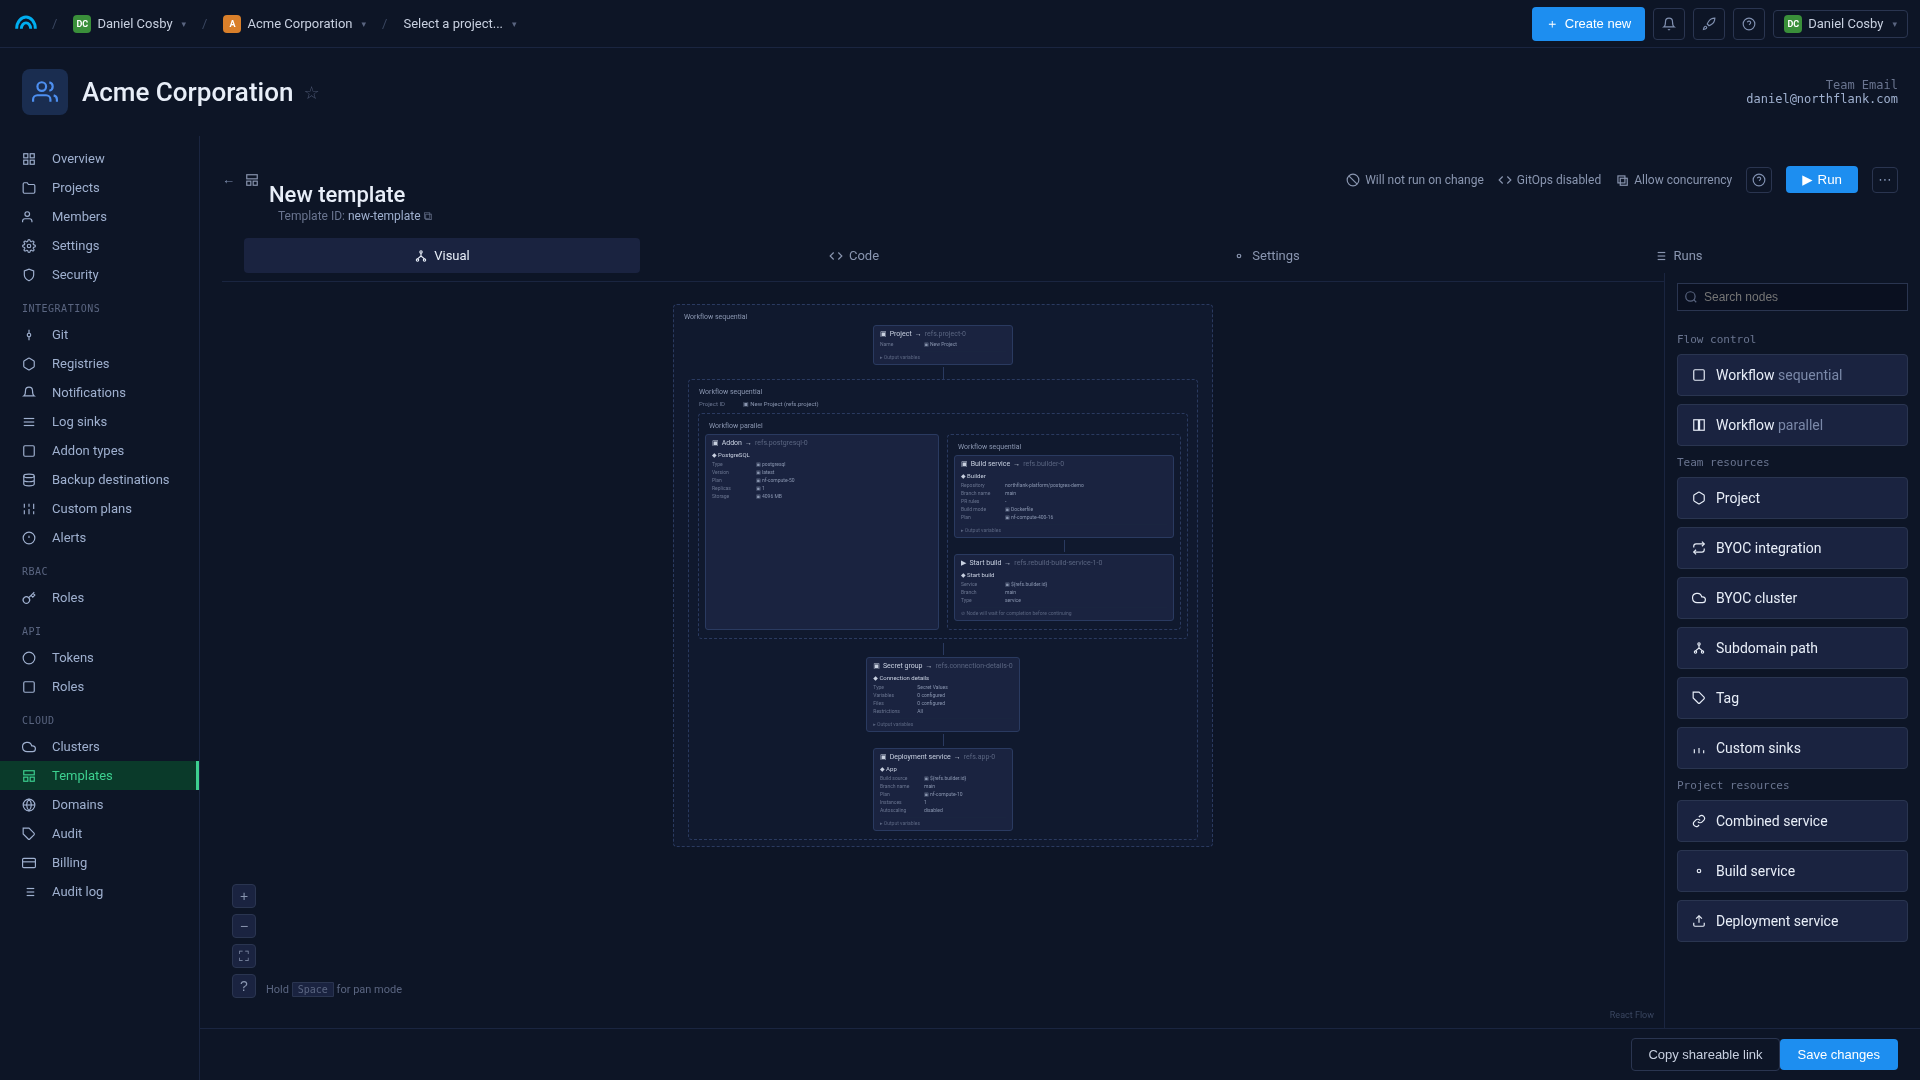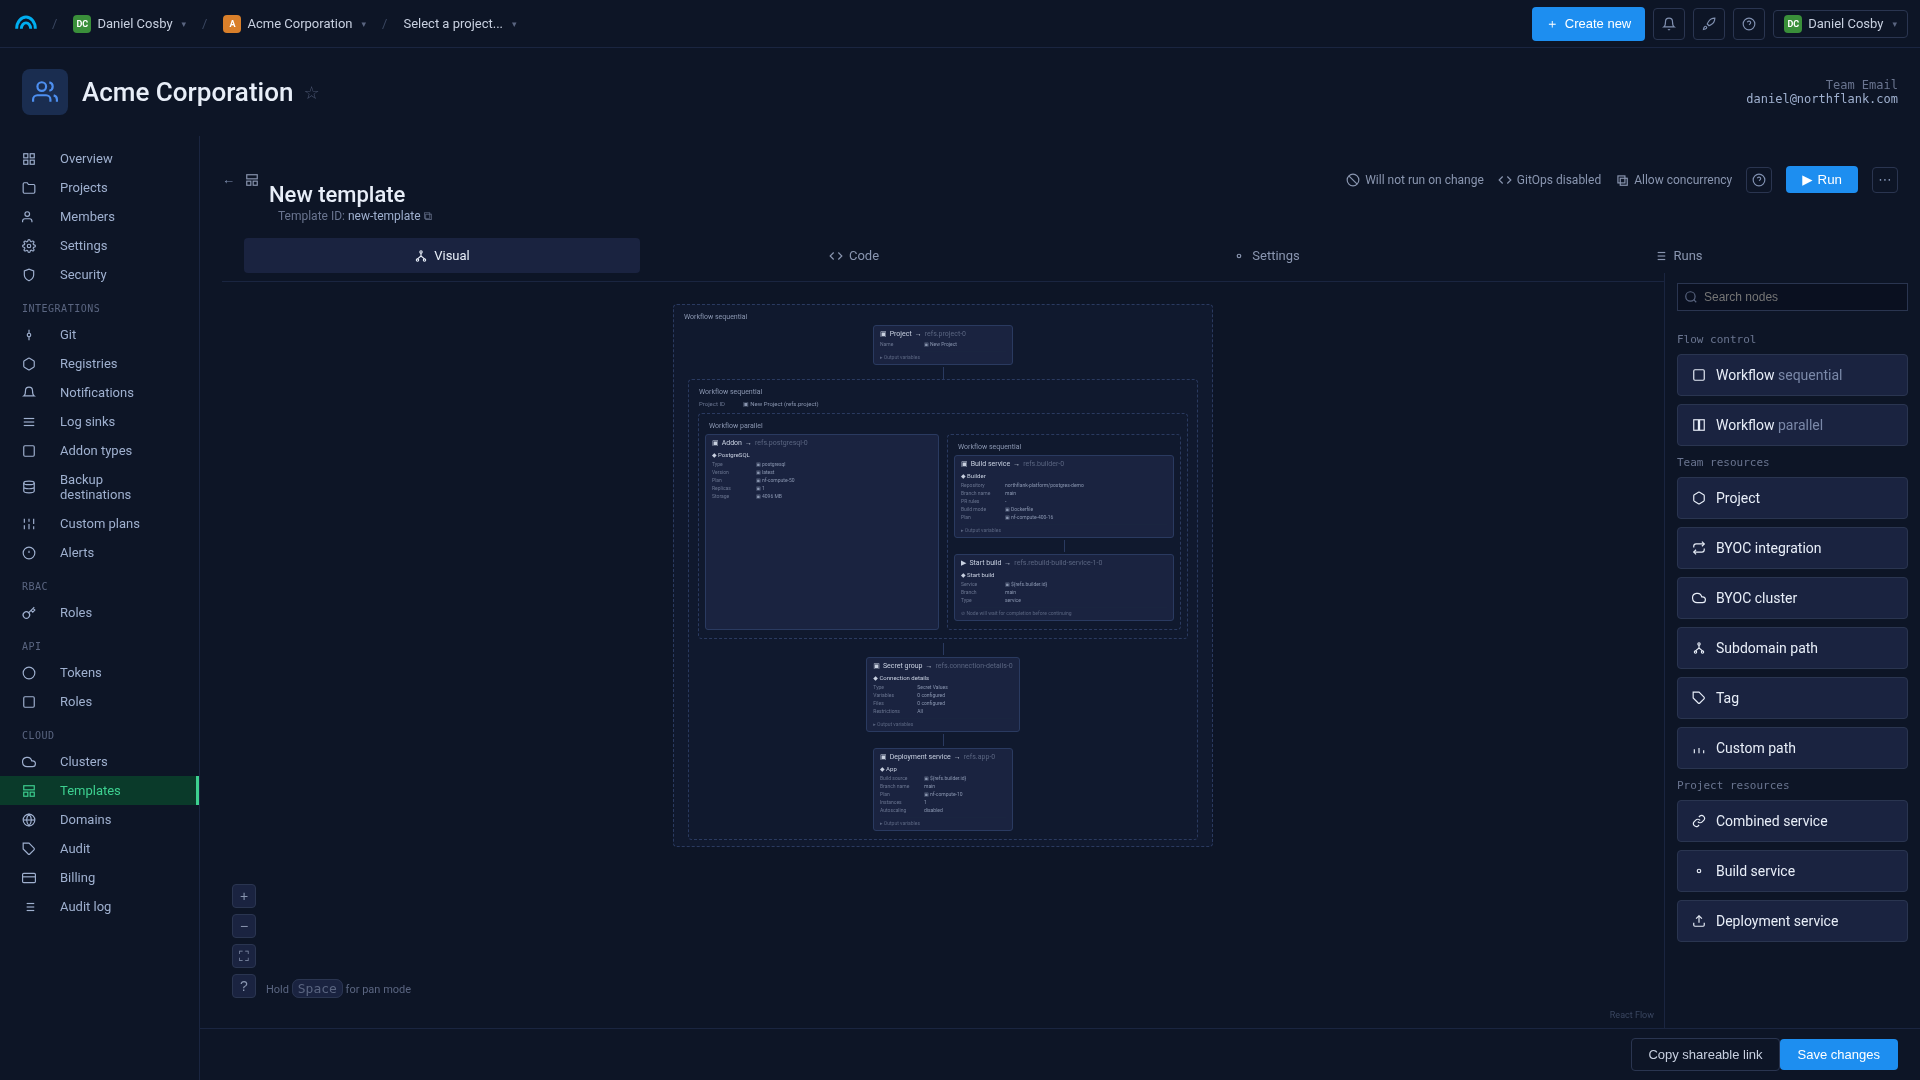--- a/index.html
+++ b/index.html
@@ -31,21 +31,21 @@
 
 .orgbar { height: 88px; display: flex; align-items: center; padding: 0 22px; }
 .org-icon { width: 46px; height: 46px; background: #1a2d50; border-radius: 8px; display: flex; align-items: center; justify-content: center; margin-right: 14px; color: #4d8ff0; }
 .org-title { font-size: 26px; font-weight: 500; color: #e8eef8; }
 .star { color: #4a5570; margin-left: 10px; font-size: 18px; }
 .org-right { margin-left: auto; text-align: right; font-family: "SF Mono", Monaco, monospace; font-size: 12px; color: #6a7590; }
 .org-right .email { color: #9fb0cf; }
 
 .main-area { display: flex; height: calc(1080px - 48px - 88px); }
 .sidebar { width: 200px; border-right: 1px solid #1a2540; overflow-y: auto; padding: 8px 0; }
-.side-item { display: flex; align-items: center; gap: 24px; padding: 7px 22px; color: #9fb0cf; cursor: pointer; font-size: 13px; }
+.side-item { display: flex; align-items: center; gap: 16px; padding: 7px 22px; color: #9fb0cf; cursor: pointer; font-size: 13px; }
 .side-item.active { background: #0a3a2a; color: #3dd090; border-right: 3px solid #3dd090; }
 .side-heading { padding: 14px 22px 6px; font-size: 10px; letter-spacing: 0.5px; color: #5a6580; text-transform: uppercase; font-family: "SF Mono", Monaco, monospace; }
 .side-icon { width: 14px; height: 14px; flex-shrink: 0; }
 
 .content { flex: 1; display: flex; flex-direction: column; }
 .content-header { padding: 16px 22px 0; }
 .title-row { display: flex; align-items: center; gap: 10px; }
 .back-btn { color: #8090b0; cursor: pointer; }
 .page-title { font-size: 22px; font-weight: 500; color: #e8eef8; margin-top: 30px; }
 .template-id-row { font-size: 12px; color: #6a7590; margin-top: 2px; padding-left: 56px; margin-bottom: 15px; }
@@ -56,21 +56,21 @@
 
 .tabs { display: flex; padding: 0 22px; gap: 16px; }
 .tab { flex: 1; text-align: center; padding: 10px 0; color: #8a96b0; cursor: pointer; display: flex; align-items: center; justify-content: center; gap: 6px; font-size: 13px; }
 .tab.active { background: #1a2340; color: #e8eef8; border-radius: 4px; }
 
 .workspace { flex: 1; position: relative; display: flex; }
 .canvas { flex: 1; position: relative; background: #0d1526; overflow: hidden; border-top: 1px solid #1a2540; margin: 8px 0 0 22px; }
 .canvas-controls { position: absolute; left: 10px; bottom: 30px; display: flex; flex-direction: column; gap: 6px; }
 .canvas-ctrl-btn { width: 24px; height: 24px; background: #1a2340; border: 1px solid #2a3550; border-radius: 4px; color: #8a96b0; display: flex; align-items: center; justify-content: center; cursor: pointer; font-size: 14px; }
 .pan-hint { position: absolute; left: 44px; bottom: 32px; font-size: 11px; color: #5a6580; }
-.pan-hint kbd { background: #1a2340; border: 1px solid #2a3550; padding: 1px 5px; border-radius: 7px; font-size: 13px; }
+.pan-hint kbd { background: #1a2340; border: 1px solid #2a3550; padding: 1px 5px; border-radius: 1px; font-size: 10px; }
 .reactflow-attr { position: absolute; right: 10px; bottom: 8px; font-size: 9px; color: #3a4660; padding-left: 16px; }
 
 .diagram { position: absolute; left: 50%; top: 20px; transform: translateX(-50%); display: flex; flex-direction: column; align-items: center; }
 .wf-box { border: 1px dashed #2a3a60; border-radius: 4px; padding: 6px; background: #10192e; margin: 2px 0; }
 .wf-title { font-size: 7px; color: #8a96b0; padding: 2px 4px; display: flex; align-items: center; gap: 3px; }
 .wf-node { background: #1a2340; border: 1px solid #2a3a60; border-radius: 3px; padding: 4px 6px; font-size: 6px; color: #9fb0cf; min-width: 140px; margin: 2px 0; }
 .wf-node-header { font-size: 7px; color: #c8d0e0; display: flex; align-items: center; gap: 3px; margin-bottom: 2px; }
 .wf-row { display: flex; gap: 8px; }
 .wf-field { display: flex; font-size: 5px; color: #6a7590; padding: 1px 0; }
 .wf-field .lbl { width: 44px; }
@@ -663,21 +663,21 @@
               <path d="M20.6 13.4l-7.2 7.2a2 2 0 0 1-2.8 0L2 12V2h10l8.6 8.6a2 2 0 0 1 0 2.8z"></path>
             </svg>
             <span>Tag</span>
           </div>
         <div class="node-item">
             <svg class="ico" viewBox="0 0 24 24">
               <line x1="4" y1="21" x2="4" y2="14"></line>
               <line x1="12" y1="21" x2="12" y2="12"></line>
               <line x1="20" y1="21" x2="20" y2="16"></line>
             </svg>
-            <span>Custom path</span>
+            <span>Custom sinks</span>
           </div>
         <div class="panel-heading">Project resources</div>
         <div class="node-item">
             <svg class="ico" viewBox="0 0 24 24">
               <path d="M10 13a5 5 0 0 0 7.5.5l3-3a5 5 0 0 0-7-7l-1.7 1.7"></path>
               <path d="M14 11a5 5 0 0 0-7.5-.5l-3 3a5 5 0 0 0 7 7l1.7-1.7"></path>
             </svg>
             <span>Combined service</span>
           </div>
         <div class="node-item">

